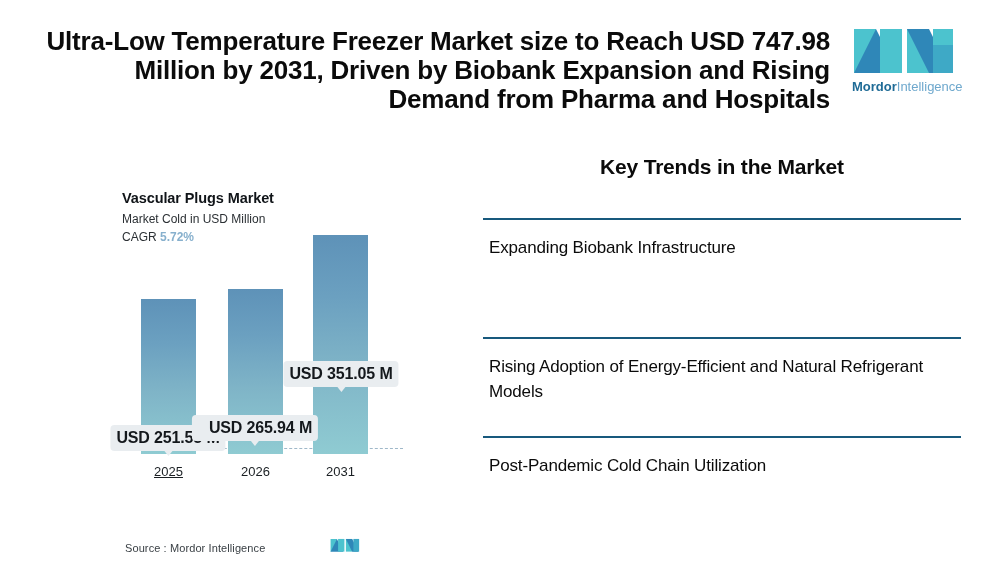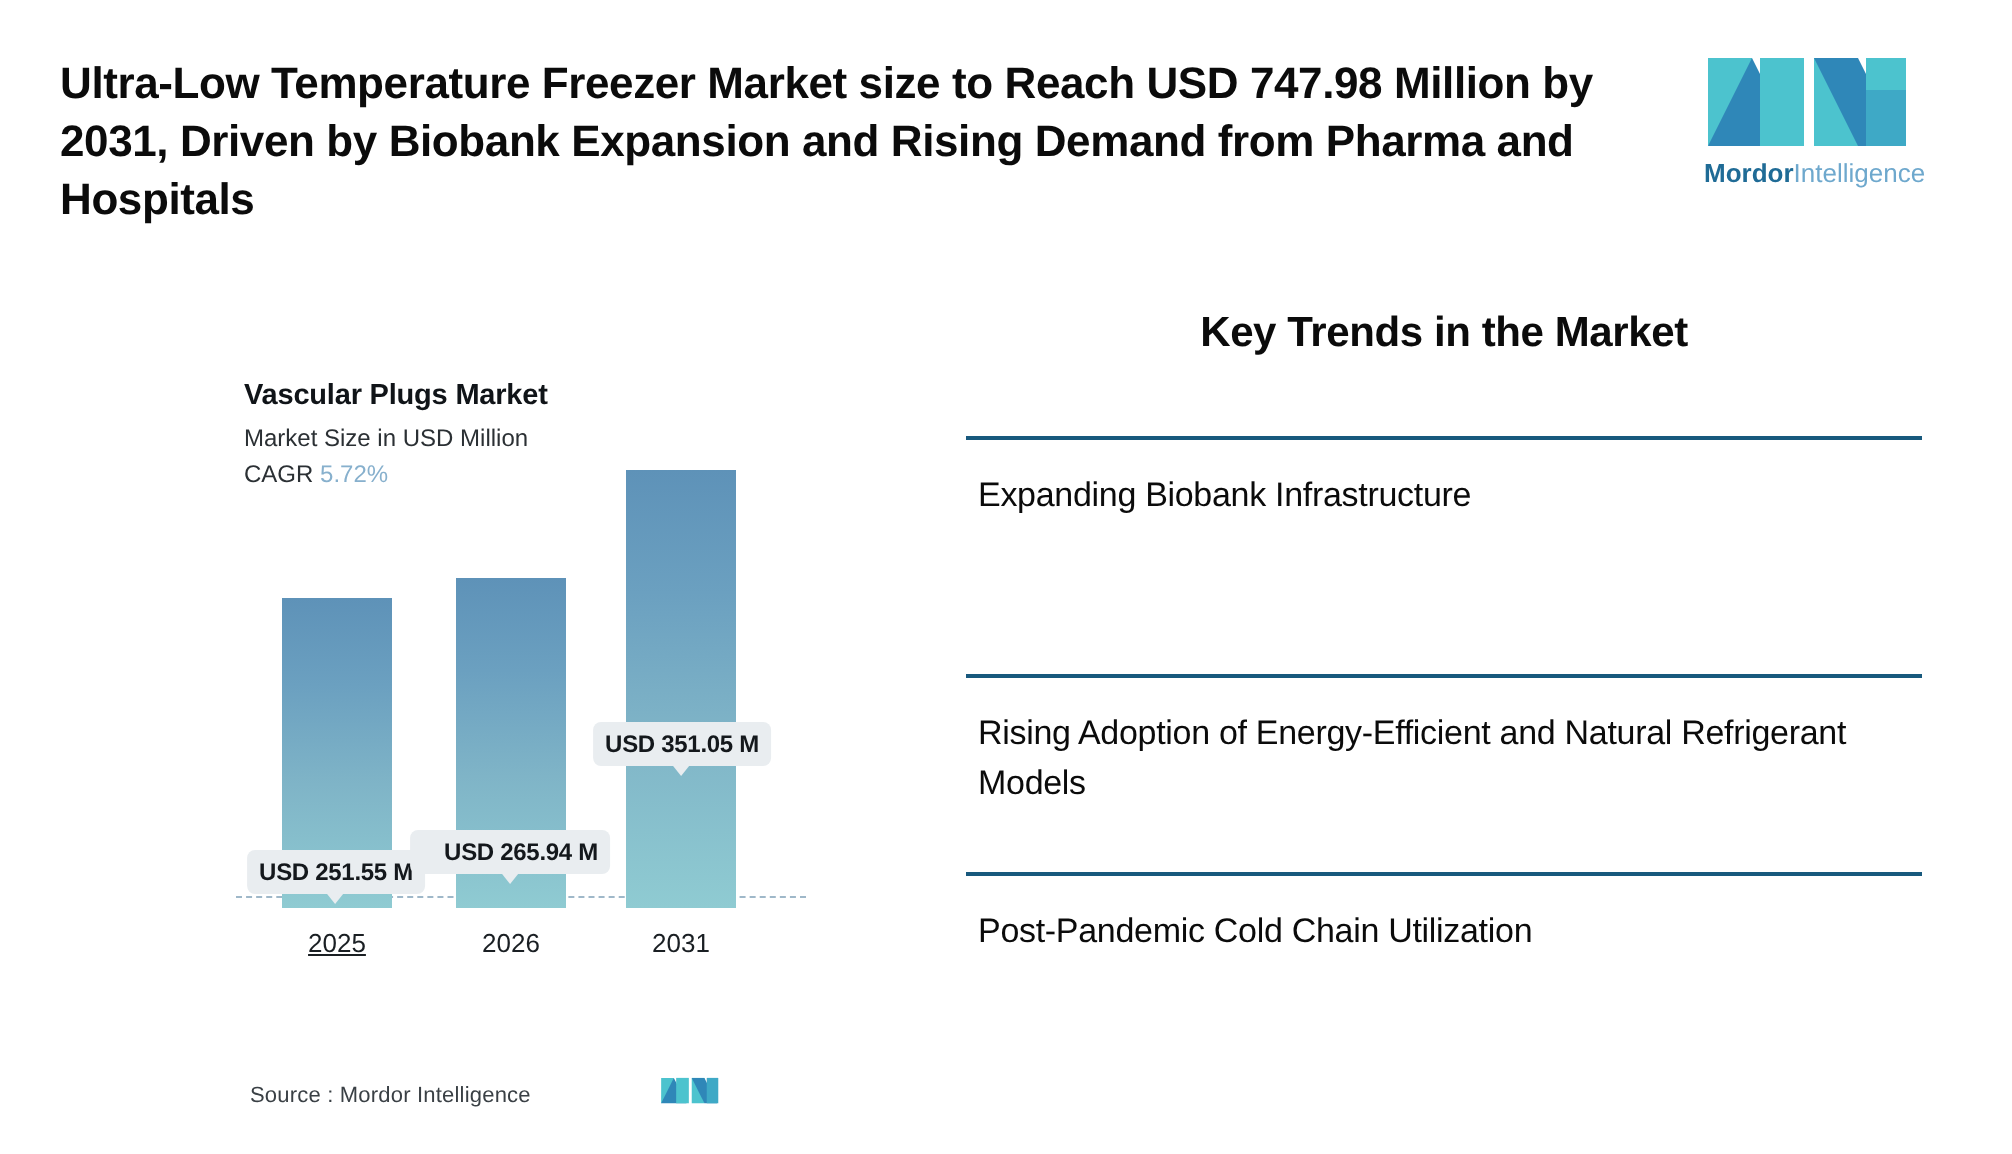--- a/index.html
+++ b/index.html
@@ -9,25 +9,26 @@
     font-family: "Liberation Sans", sans-serif;
     overflow: hidden;
   }
   .page { position: relative; width: 1006px; height: 577px; background: #fff; }
 
   
   .headline {
     position: absolute;
     left: 30px; top: 27px;
     width: 800px;
-    font-size: 22px;
+    font-size: 26px;
     font-weight: bold;
     line-height: 29px;
     color: #0b0b0b;
     letter-spacing: -0.2px;
+    text-align: right;
   }
 
   
   .brand { position: absolute; left: 852px; top: 25px; width: 110px; }
   .brand-mark { width: 104px; height: 50px; display: block; }
   .brand-word {
     margin-top: 4px;
     font-size: 13px;
     line-height: 16px;
     white-space: nowrap;
@@ -45,21 +46,21 @@
     letter-spacing: -0.1px;
   }
   .chart-subtitle {
     position: absolute; left: 122px; top: 62px;
     font-size: 12px; color: #2b3034;
   }
   .chart-cagr {
     position: absolute; left: 122px; top: 80px;
     font-size: 12px; color: #2b3034;
   }
-  .chart-cagr .cagr-val { color: #87b0cd; }
+  .chart-cagr .cagr-val { color: #87b0cd; font-weight: bold; }
 
   
   .plot { position: absolute; left: 110px; top: 100px; width: 300px; height: 255px; }
 
   .gridline {
     position: absolute;
     left: 8px; width: 285px;
     top: 198px; height: 0;
     border-top: 1.6px dashed #9fb8c9;
   }
@@ -72,21 +73,21 @@
   }
   .bar-1 { left: 31px;  height: 155px; }
   .bar-2 { left: 118px; height: 165px; }
   .bar-3 { left: 203px; height: 219px; }
 
   .bar-label {
     position: absolute;
     transform: translateX(-50%);
     background: #e9edf0;
     color: #14181c;
-    font-size: 12px;
+    font-size: 16px;
     font-weight: bold;
     padding: 3.5px 6px 4px 6px;
     border-radius: 4px;
     white-space: nowrap;
     letter-spacing: -0.15px;
   }
   .bar-label::after {
     content: "";
     position: absolute;
     left: 50%; margin-left: -4px; bottom: -5px;
@@ -164,21 +165,21 @@
       <polygon points="81,4 101,4 101,20 81,20" fill="#4cc3ce"></polygon>
     </svg>
     <div class="brand-word">
       <span class="b1">Mordor</span><span class="b2">Intelligence</span>
     </div>
   </div>
 
   <div class="chart-panel">
 
     <div class="chart-title">Vascular Plugs Market</div>
-    <div class="chart-subtitle">Market Size in USD Million</div>
+    <div class="chart-subtitle">Market Cold in USD Million</div>
     <div class="chart-cagr">
       <span>CAGR</span>
       <span class="cagr-val">5.72%</span>
     </div>
 
     <div class="plot">
 
       <div class="gridline"></div>
 
       <div class="bar bar-1"></div>

